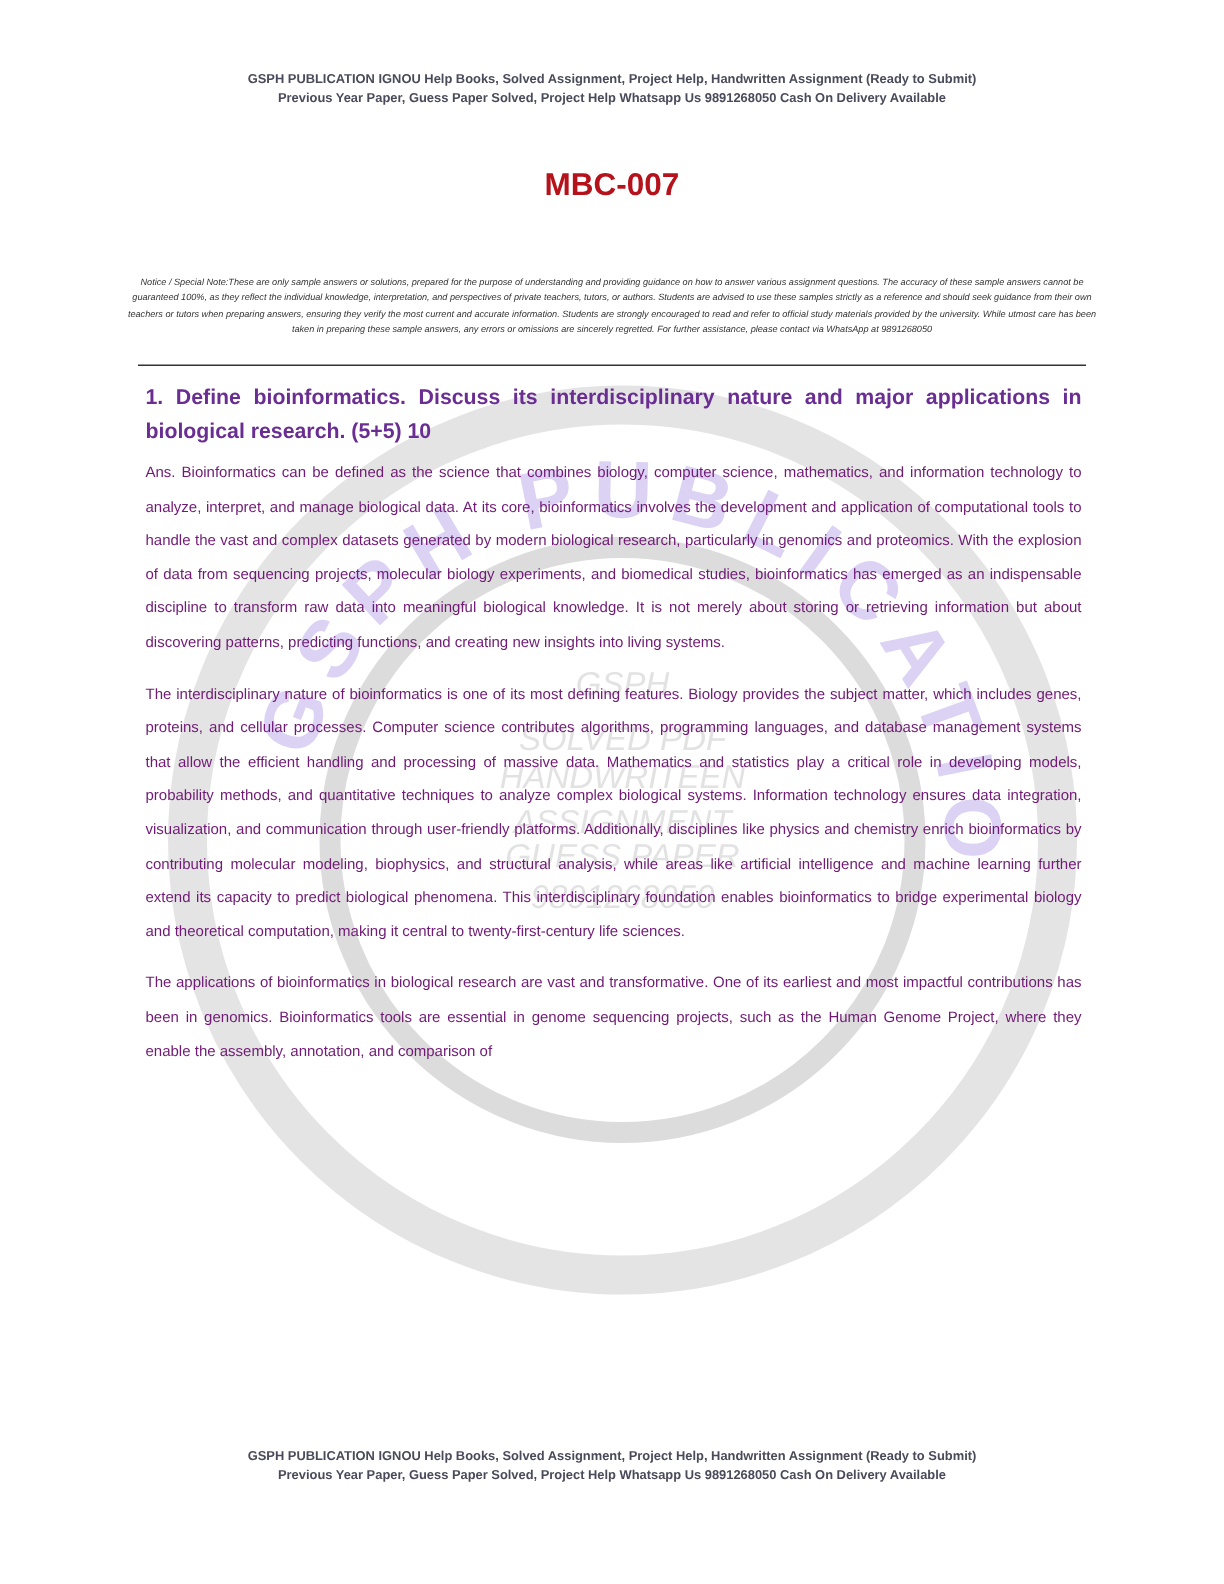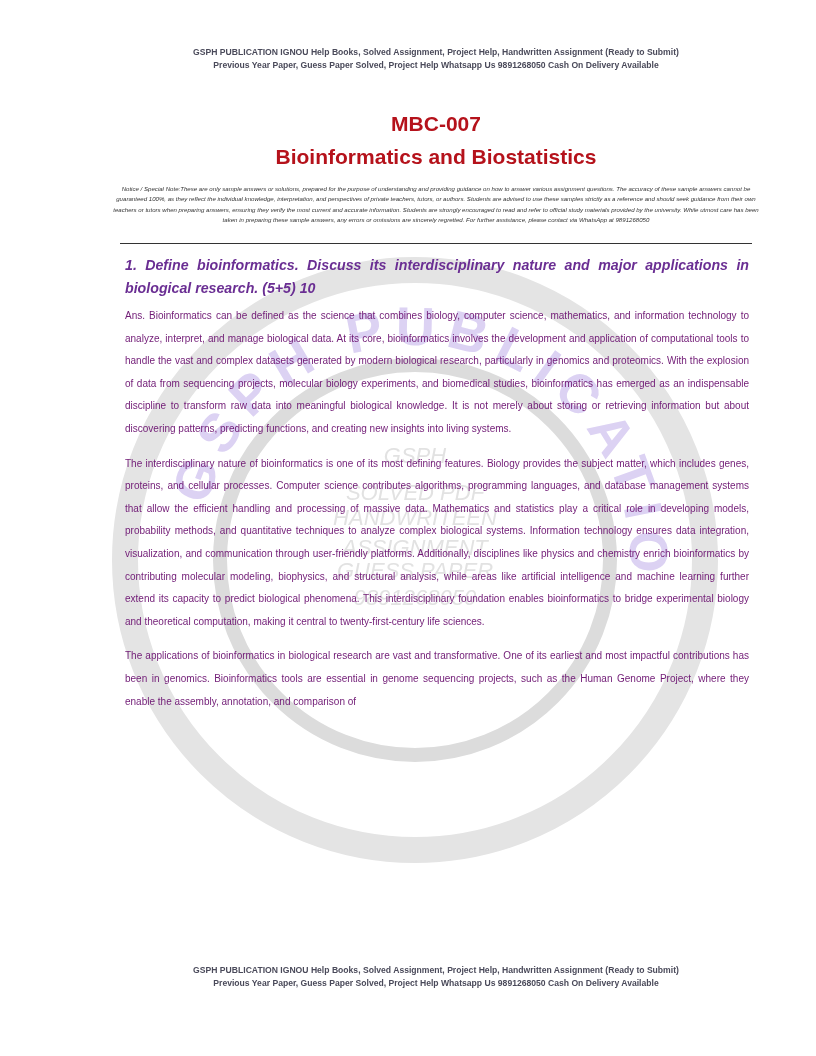--- a/index.html
+++ b/index.html
@@ -1,26 +1,26 @@
 <!DOCTYPE html>
 <html><head>
 <meta charset="utf-8">
 <style>
   html, body { margin: 0; padding: 0; background: #ffffff; }
   body { width: 816px; height: 1056px; position: relative; overflow: hidden; font-family: "Liberation Sans", sans-serif; color: #111; }
   .watermark { position: absolute; left: 0; top: 0; width: 816px; height: 1056px; pointer-events: none; z-index: 0; }
-  .page { position: absolute; left: 0; top: 0; width: 664px; height: 1056px; z-index: 1; margin-left: 28px; }
+  .page { position: absolute; left: 0; top: 0; width: 664px; height: 1056px; z-index: 1; }
   .banner { position: absolute; left: 0; width: 816px; text-align: center; font-weight: bold; font-size: 8.6px; line-height: 13px; color: #4a4a5a; }
   .banner.top { top: 46px; }
   .banner.bottom { top: 964px; }
   .course-code { position: absolute; top: 112px; left: 0; width: 816px; text-align: center; color: #b5121b; font-weight: bold; font-size: 21px; }
   .course-title { position: absolute; top: 145px; left: 0; width: 816px; text-align: center; color: #b5121b; font-weight: bold; font-size: 21px; }
   .notice { position: absolute; top: 184px; left: 84px; width: 648px; text-align: center; font-style: italic; font-size: 6.1px; line-height: 10.4px; color: #333; }
   .rule { position: absolute; top: 243px; left: 92px; width: 632px; height: 0; border-top: 1.6px solid #333; }
-  .question { position: absolute; top: 254px; left: 97px; width: 624px; color: #6a2e93; font-weight: bold; font-size: 14.2px; line-height: 22.5px; text-align: justify; font-style: italic; }
+  .question { position: absolute; top: 254px; left: 97px; width: 624px; color: #6a2e93; font-weight: bold; font-size: 14.2px; line-height: 22.5px; text-align: justify; }
   .answer { position: absolute; top: 305px; left: 97px; width: 624px; font-size: 10px; line-height: 22.6px; text-align: justify; color: #701a75; }
   .answer p { margin: 0 0 12px 0; }
 </style>
 </head>
 <body>
 
 <svg class="watermark" viewBox="0 0 816 1056">
   <defs>
     <path id="wm-arc" d="M 200 560 A 215 215 0 0 1 630 560"></path>
   </defs>
@@ -39,21 +39,20 @@
   </g>
 </svg>
 
 <div class="page">
   <div class="banner top">
     <div>GSPH PUBLICATION IGNOU Help Books, Solved Assignment, Project Help, Handwritten Assignment (Ready to Submit)</div>
     <div>Previous Year Paper, Guess Paper Solved, Project Help Whatsapp Us 9891268050 Cash On Delivery Available</div>
   </div>
 
   <div class="course-code">MBC-007</div>
-  <div class="course-title">Bioinformatics and Biostatistics</div>
 
   <div class="notice">Notice / Special Note:These are only sample answers or solutions, prepared for the purpose of understanding and providing guidance on how to answer various assignment questions. The accuracy of these sample answers cannot be guaranteed 100%, as they reflect the individual knowledge, interpretation, and perspectives of private teachers, tutors, or authors. Students are advised to use these samples strictly as a reference and should seek guidance from their own teachers or tutors when preparing answers, ensuring they verify the most current and accurate information. Students are strongly encouraged to read and refer to official study materials provided by the university. While utmost care has been taken in preparing these sample answers, any errors or omissions are sincerely regretted. For further assistance, please contact via WhatsApp at 9891268050</div>
   <div class="rule"></div>
 
   <div class="question">1. Define bioinformatics. Discuss its interdisciplinary nature and major applications in biological research. (5+5) 10</div>
 
   <div class="answer">
     <p>Ans. Bioinformatics can be defined as the science that combines biology, computer science, mathematics, and information technology to analyze, interpret, and manage biological data. At its core, bioinformatics involves the development and application of computational tools to handle the vast and complex datasets generated by modern biological research, particularly in genomics and proteomics. With the explosion of data from sequencing projects, molecular biology experiments, and biomedical studies, bioinformatics has emerged as an indispensable discipline to transform raw data into meaningful biological knowledge. It is not merely about storing or retrieving information but about discovering patterns, predicting functions, and creating new insights into living systems.</p>
     <p>The interdisciplinary nature of bioinformatics is one of its most defining features. Biology provides the subject matter, which includes genes, proteins, and cellular processes. Computer science contributes algorithms, programming languages, and database management systems that allow the efficient handling and processing of massive data. Mathematics and statistics play a critical role in developing models, probability methods, and quantitative techniques to analyze complex biological systems. Information technology ensures data integration, visualization, and communication through user-friendly platforms. Additionally, disciplines like physics and chemistry enrich bioinformatics by contributing molecular modeling, biophysics, and structural analysis, while areas like artificial intelligence and machine learning further extend its capacity to predict biological phenomena. This interdisciplinary foundation enables bioinformatics to bridge experimental biology and theoretical computation, making it central to twenty-first-century life sciences.</p>
     <p>The applications of bioinformatics in biological research are vast and transformative. One of its earliest and most impactful contributions has been in genomics. Bioinformatics tools are essential in genome sequencing projects, such as the Human Genome Project, where they enable the assembly, annotation, and comparison of</p>

